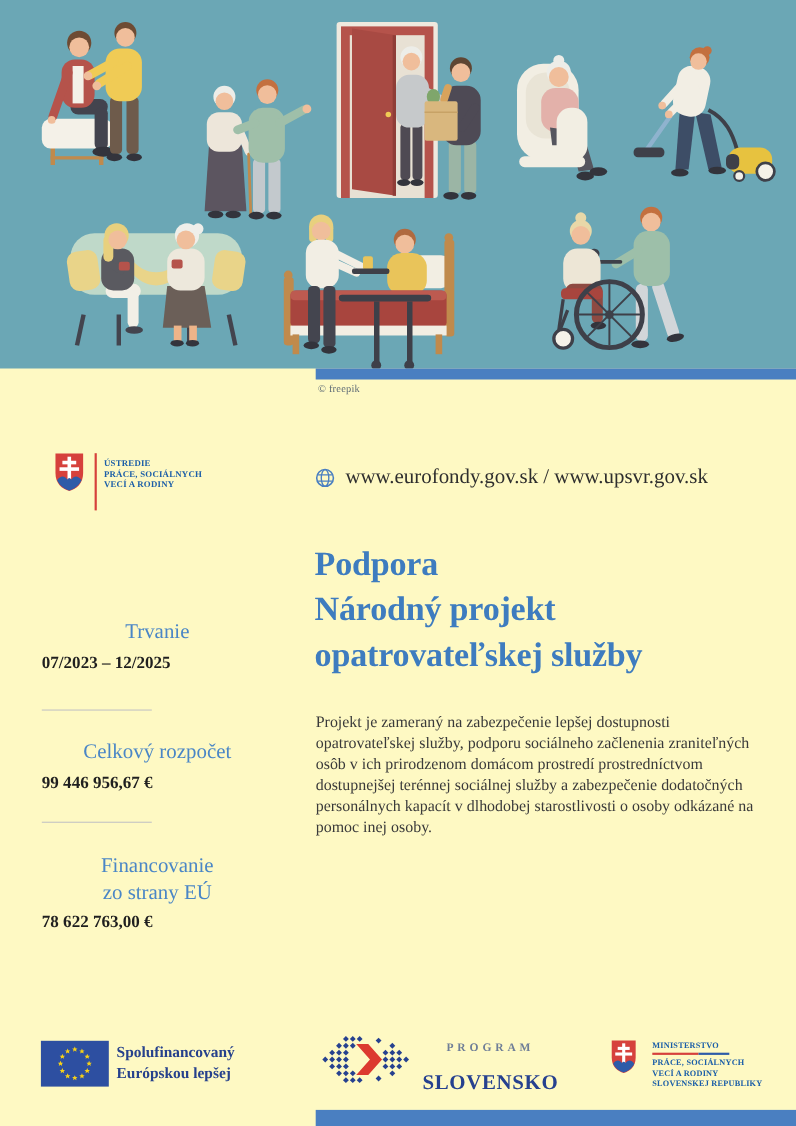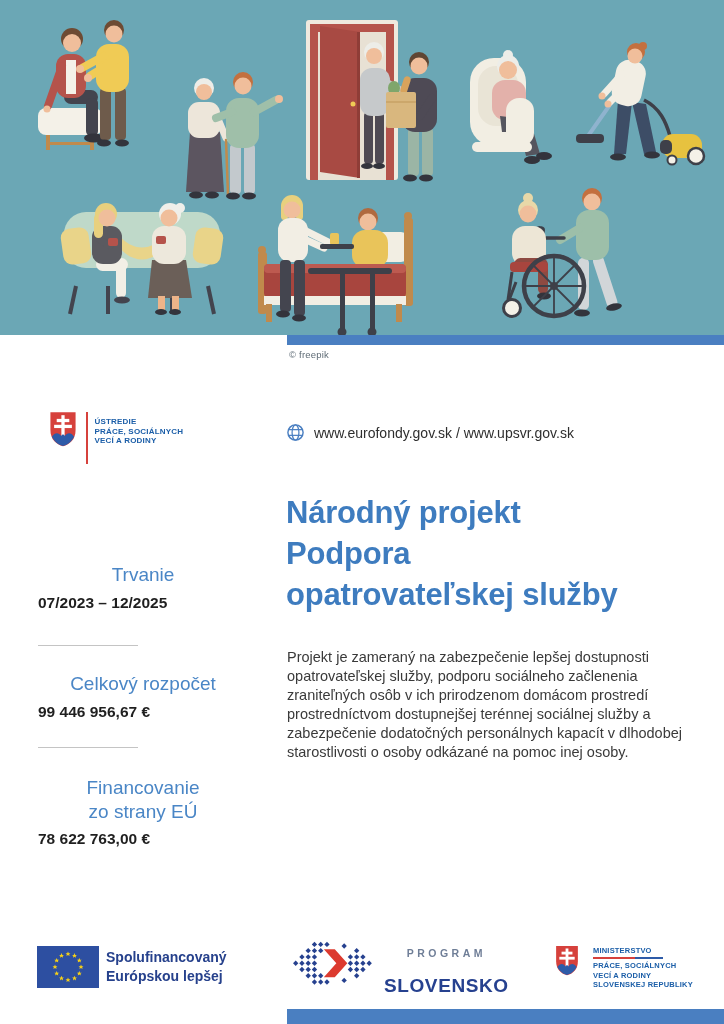--- a/index.html
+++ b/index.html
@@ -1,28 +1,28 @@
 <!DOCTYPE html>
 <html><head>
 <meta charset="utf-8">
 <style>
   html,body{margin:0;padding:0;background:#e9e9e9;}
-  .page{position:relative;width:724px;height:1024px;background:#ffffff;overflow:hidden;
-        font-family:Liberation Sans, sans-serif;}
+  .page{position:relative;width:724px;height:1024px;background:#fef9c3;overflow:hidden;
+        font-family:Liberation Serif, serif;}
   
   .banner{position:absolute;left:0;top:0;width:724px;height:335px;background:#6BA7B5;}
   .accent-top{position:absolute;left:287px;top:335px;width:437px;height:10px;background:#4A7FC1;}
   .credit{position:absolute;left:289px;top:349px;font-size:9.5px;color:#5E6B75;letter-spacing:.2px;}
   
   .org-logo{position:absolute;left:48px;top:410px;display:flex;align-items:flex-start;}
   .org-divider{width:1.5px;height:52px;background:#D6413C;margin:2px 7px 0 8px;}
   .org-text{padding-top:7px;font-size:8px;font-weight:bold;color:#1B5EA8;line-height:9.7px;letter-spacing:.2px;}
   
   .websites{position:absolute;left:286px;top:423px;display:flex;align-items:center;gap:9px;}
-  .websites span{font-size:14px;color:#2E2E2E;}
+  .websites span{font-size:19px;color:#2E2E2E;}
   
   .info-item{position:absolute;left:38px;width:210px;}
   .info-label{font-size:19px;color:#4A86C6;line-height:23.5px;text-align:center;}
   .info-value{font-size:15.5px;font-weight:bold;color:#1F1F1F;margin-top:7px;}
   .info-rule{position:absolute;left:38px;width:100px;height:1px;background:#C4C4C4;}
   .i1{top:563px;} .r1{top:645px;} .i2{top:672px;} .r2{top:747px;} .i3{top:776px;}
   
   .title{position:absolute;left:286px;top:492px;margin:0;font-size:31px;font-weight:bold;
          color:#3E7CBF;line-height:41px;letter-spacing:-.2px;}
   .title span{display:block;}
@@ -315,22 +315,22 @@
     <div class="info-value">99 446 956,67 €</div>
   </div>
   <div class="info-rule r2"></div>
   <div class="info-item i3">
     <div class="info-label">Financovanie</div>
     <div class="info-label">zo strany EÚ</div>
     <div class="info-value">78 622 763,00 €</div>
   </div>
 
   <h1 class="title">
+    <span>Podpora</span>
     <span>Národný projekt</span>
-    <span>Podpora</span>
     <span>opatrovateľskej služby</span>
   </h1>
   <p class="desc">Projekt je zameraný na zabezpečenie lepšej dostupnosti opatrovateľskej služby, podporu sociálneho začlenenia zraniteľných osôb v ich prirodzenom domácom prostredí prostredníctvom dostupnejšej terénnej sociálnej služby a zabezpečenie dodatočných personálnych kapacít v dlhodobej starostlivosti o osoby odkázané na pomoc inej osoby.</p>
 
   <svg class="eu-flag" width="62" height="42" viewBox="0 0 62 42">
     <rect width="62" height="42" fill="#2D4FA1"></rect>
     <use href="#star" transform="translate(31,8)"></use>
       <use href="#star" transform="translate(37.5,9.7)"></use>
     <use href="#star" transform="translate(42.3,14.5)"></use>
       <use href="#star" transform="translate(44,21)"></use>

